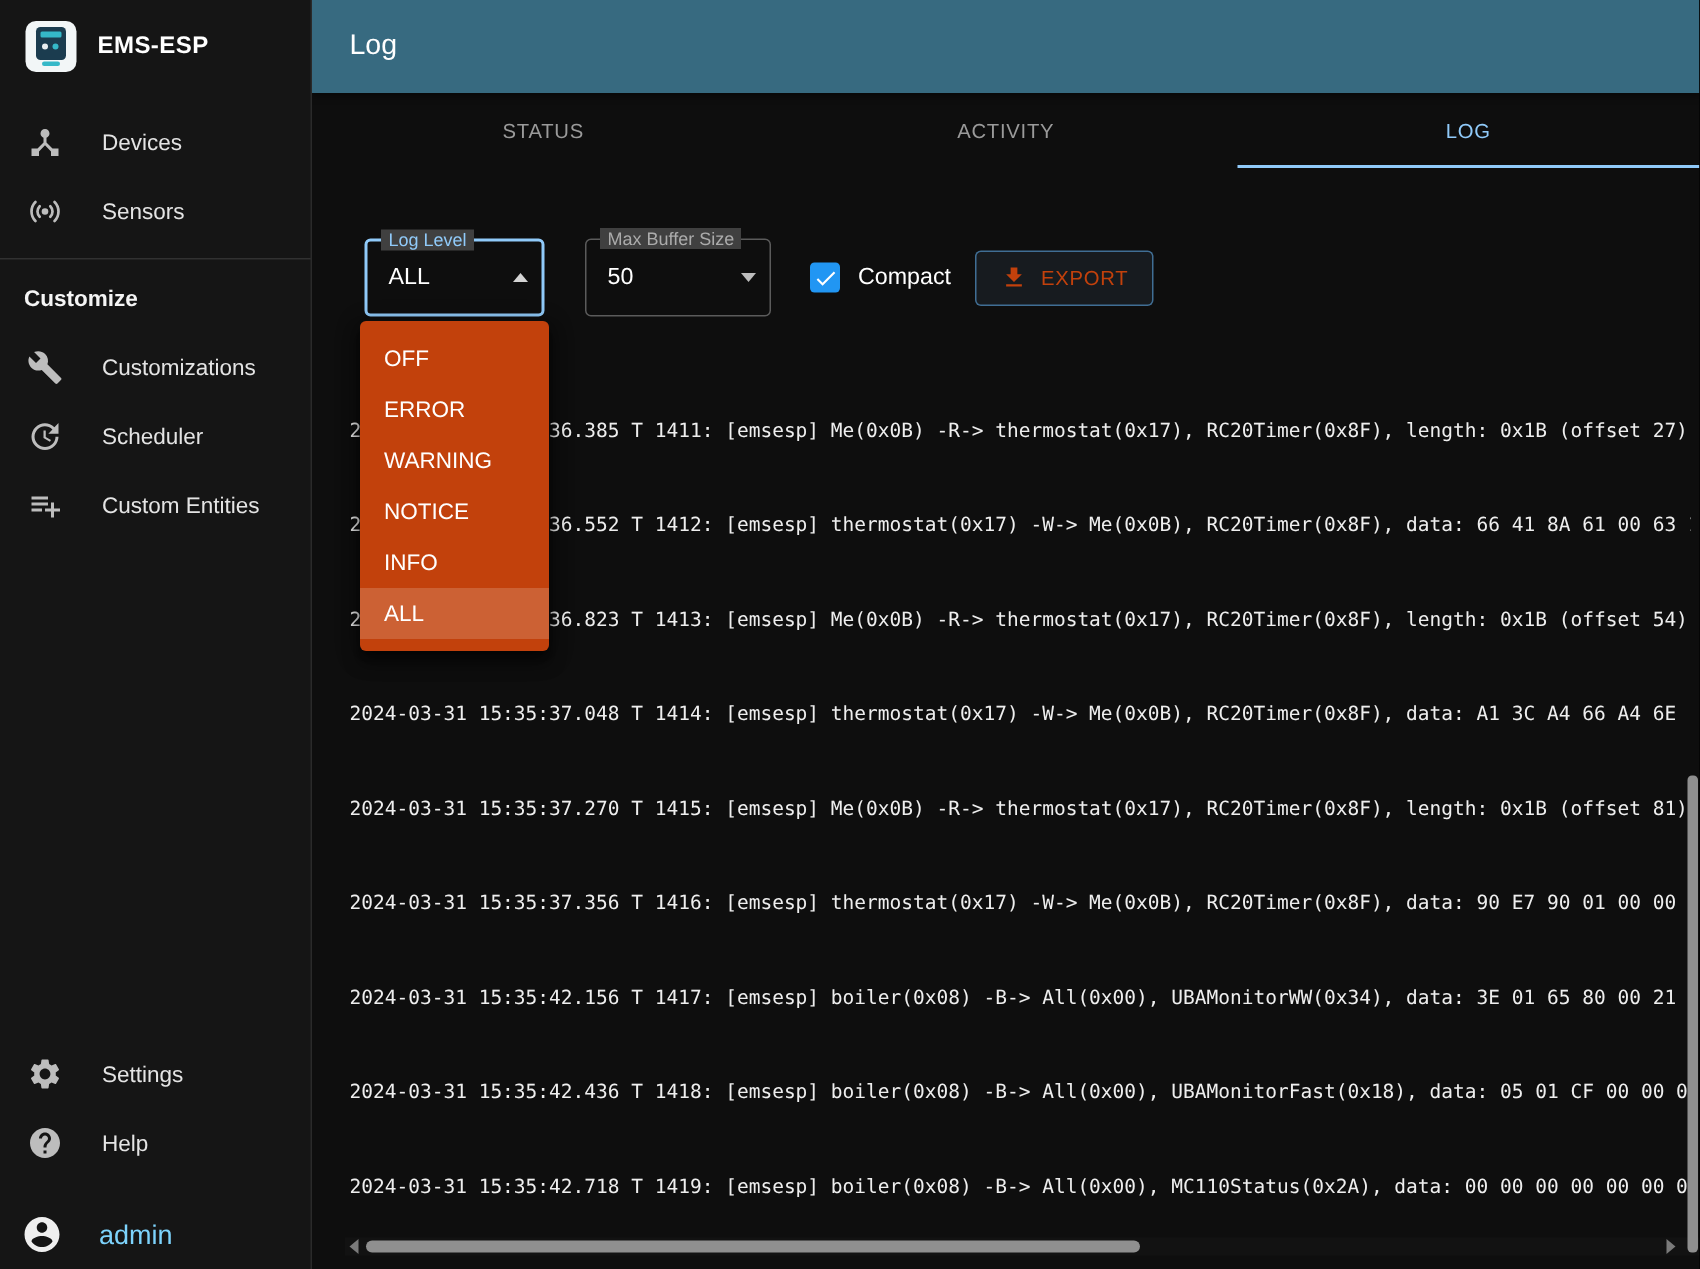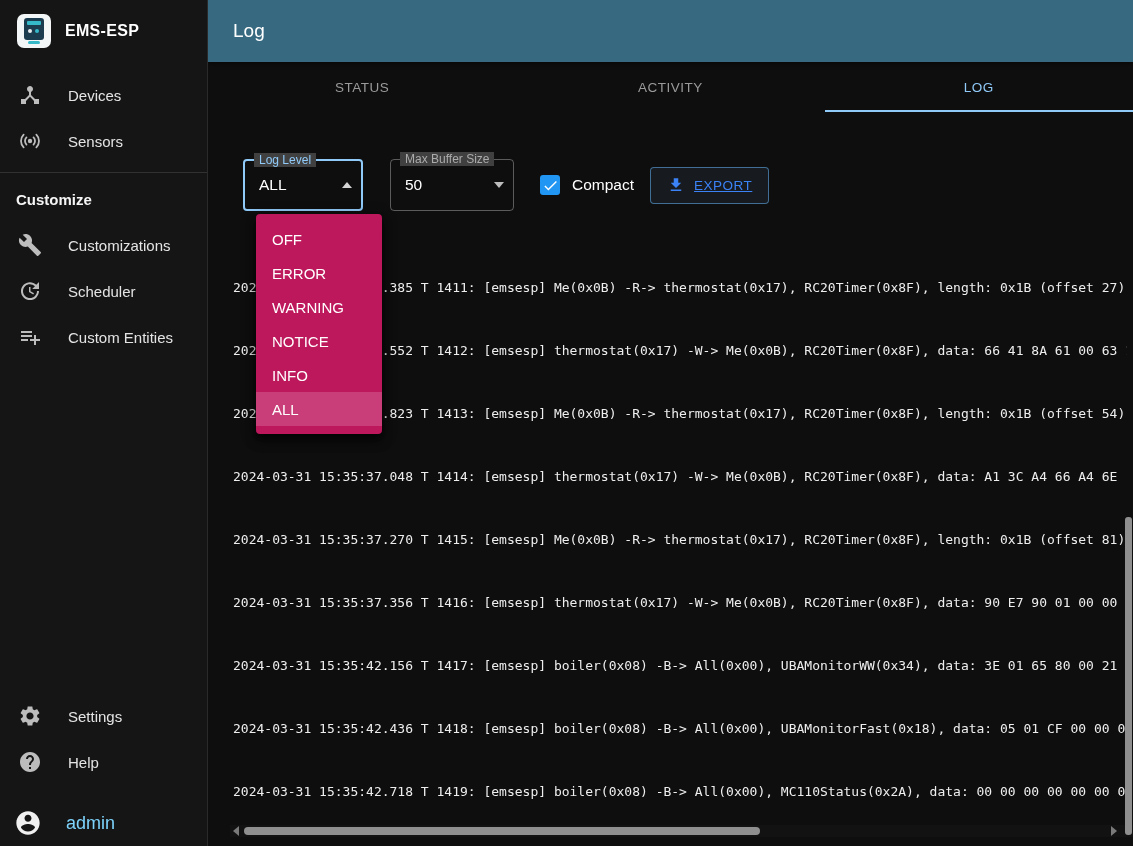--- a/index.html
+++ b/index.html
@@ -47,37 +47,37 @@
   .select-value { color:#fff; font-size:15.5px; }
   .caret { position:absolute; right:9px; width:0; height:0; border-left:5px solid transparent; border-right:5px solid transparent; }
   .caret.up { border-bottom:6px solid #d4d4d4; }
   .caret.down { border-top:6px solid #bdbdbd; }
   .sel-loglevel { width:120px; margin-right:27px; }
   .sel-buffer { width:124px; }
   .checkbox-row { display:flex; align-items:center; margin-left:26px; cursor:pointer; }
   .checkbox { width:20px; height:20px; border-radius:3px; background:#2196f3; display:flex; align-items:center; justify-content:center; }
   .checkbox svg { width:17px; height:17px; display:block; }
   .checkbox-label { margin-left:12px; color:#fff; font-size:15.5px; font-weight:500; }
-  .export-btn { margin-left:16px; height:37px; display:flex; align-items:center; gap:9px; padding:0 16px; border:1px solid rgba(100,181,246,0.55); border-radius:4px; background:rgba(144,202,249,0.07); color:#3b82f6; font-size:13.5px; font-weight:500; letter-spacing:0.5px; cursor:pointer;text-decoration:underline; }
+  .export-btn { margin-left:16px; height:37px; display:flex; align-items:center; gap:9px; padding:0 16px; border:1px solid rgba(100,181,246,0.55); border-radius:4px; background:rgba(144,202,249,0.07); color:#c2410c; font-size:13.5px; font-weight:500; letter-spacing:0.5px; cursor:pointer; }
   .export-btn svg { width:18px; height:18px; display:block; }
 
   
   .log-pane { position:absolute; left:22px; right:6px; top:235px; height:590px; overflow:hidden; font-family:"DejaVu Sans Mono", monospace; font-size:13px; line-height:21px; color:#eeeeee; white-space:pre; padding-left:3px; }
   .log-line { height:21px; }
 
   
   .hscroll { position:absolute; left:22px; right:0; top:825px; height:12px; background:#121212; }
   .hs-thumb { position:absolute; left:14px; top:2px; width:516px; height:8px; background:#8f8f8f; border-radius:4px; cursor:pointer; }
   .hs-arrow { position:absolute; top:1px; width:0; height:0; border-top:5px solid transparent; border-bottom:5px solid transparent; cursor:pointer; }
   .hs-arrow.left { left:3px; border-right:6px solid #7a7a7a; }
   .hs-arrow.right { right:16px; border-left:6px solid #7a7a7a; }
   .v-thumb { position:absolute; right:1px; top:517px; width:7px; height:318px; background:#8f8f8f; border-radius:3px; cursor:pointer; }
 
   
-  .menu { position:absolute; left:48px; top:214px; width:126px; background:#be185d; border-radius:4px; padding:8px 0; z-index:20;
+  .menu { position:absolute; left:32px; top:214px; width:126px; background:#c2410c; border-radius:4px; padding:8px 0; z-index:20;
           box-shadow:0 5px 5px -3px rgba(0,0,0,0.4), 0 8px 10px 1px rgba(0,0,0,0.34), 0 3px 14px 2px rgba(0,0,0,0.32); }
   .menu-item { height:34px; display:flex; align-items:center; padding-left:16px; color:#fff; font-size:15px; cursor:pointer; }
   .menu-item.selected { background:rgba(255,255,255,0.17); }
 </style>
 </head>
 <body>
 
 <div class="app">
 
   <aside class="sidebar">

